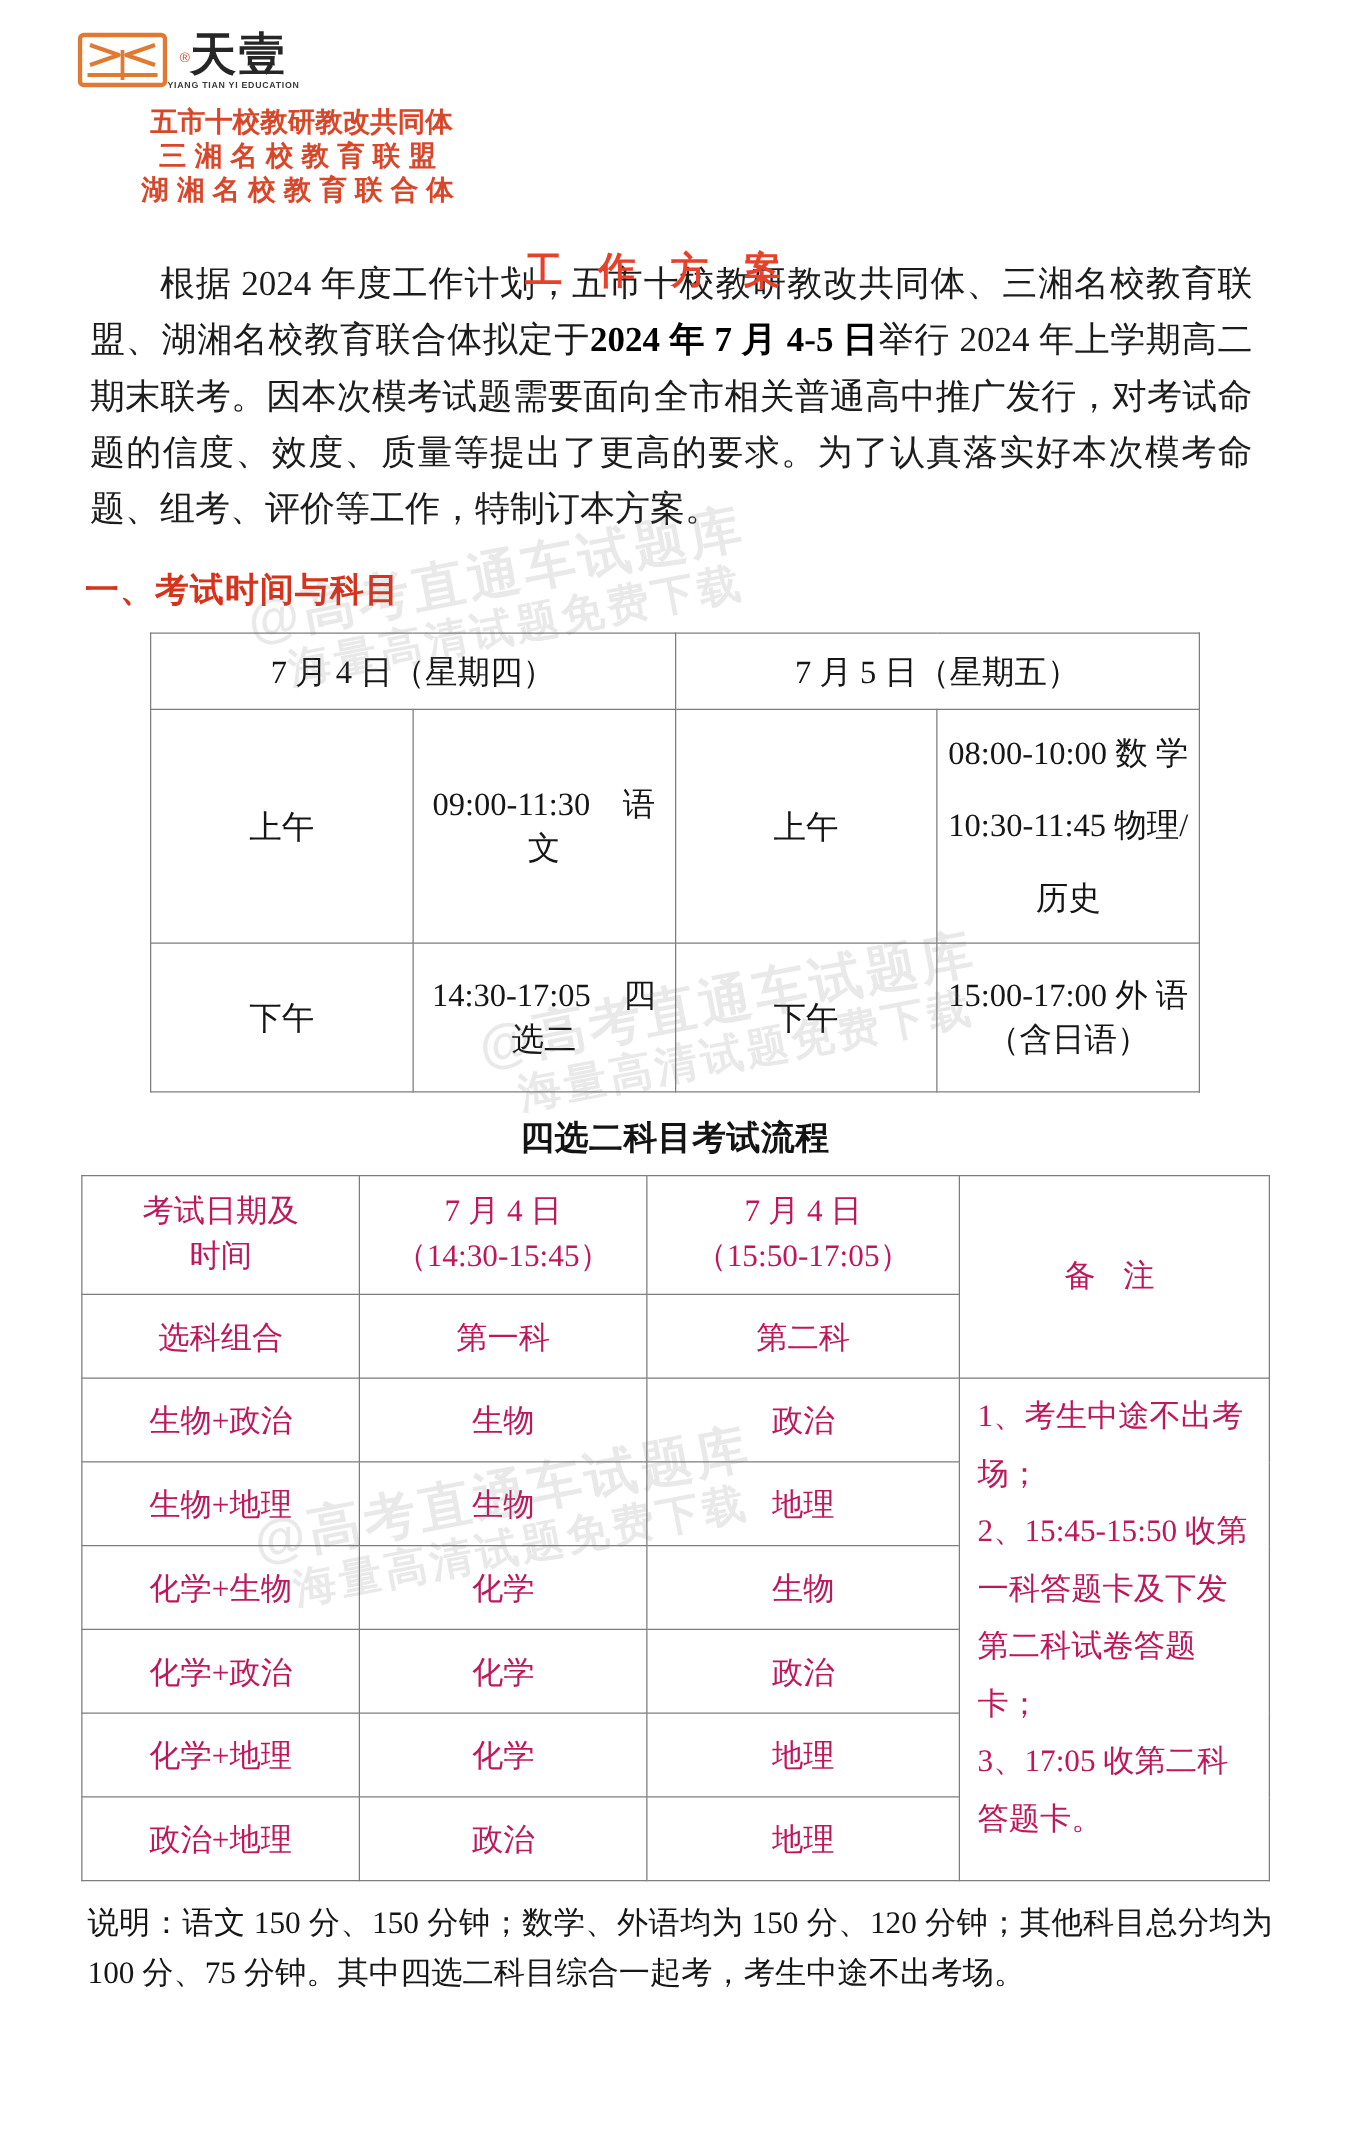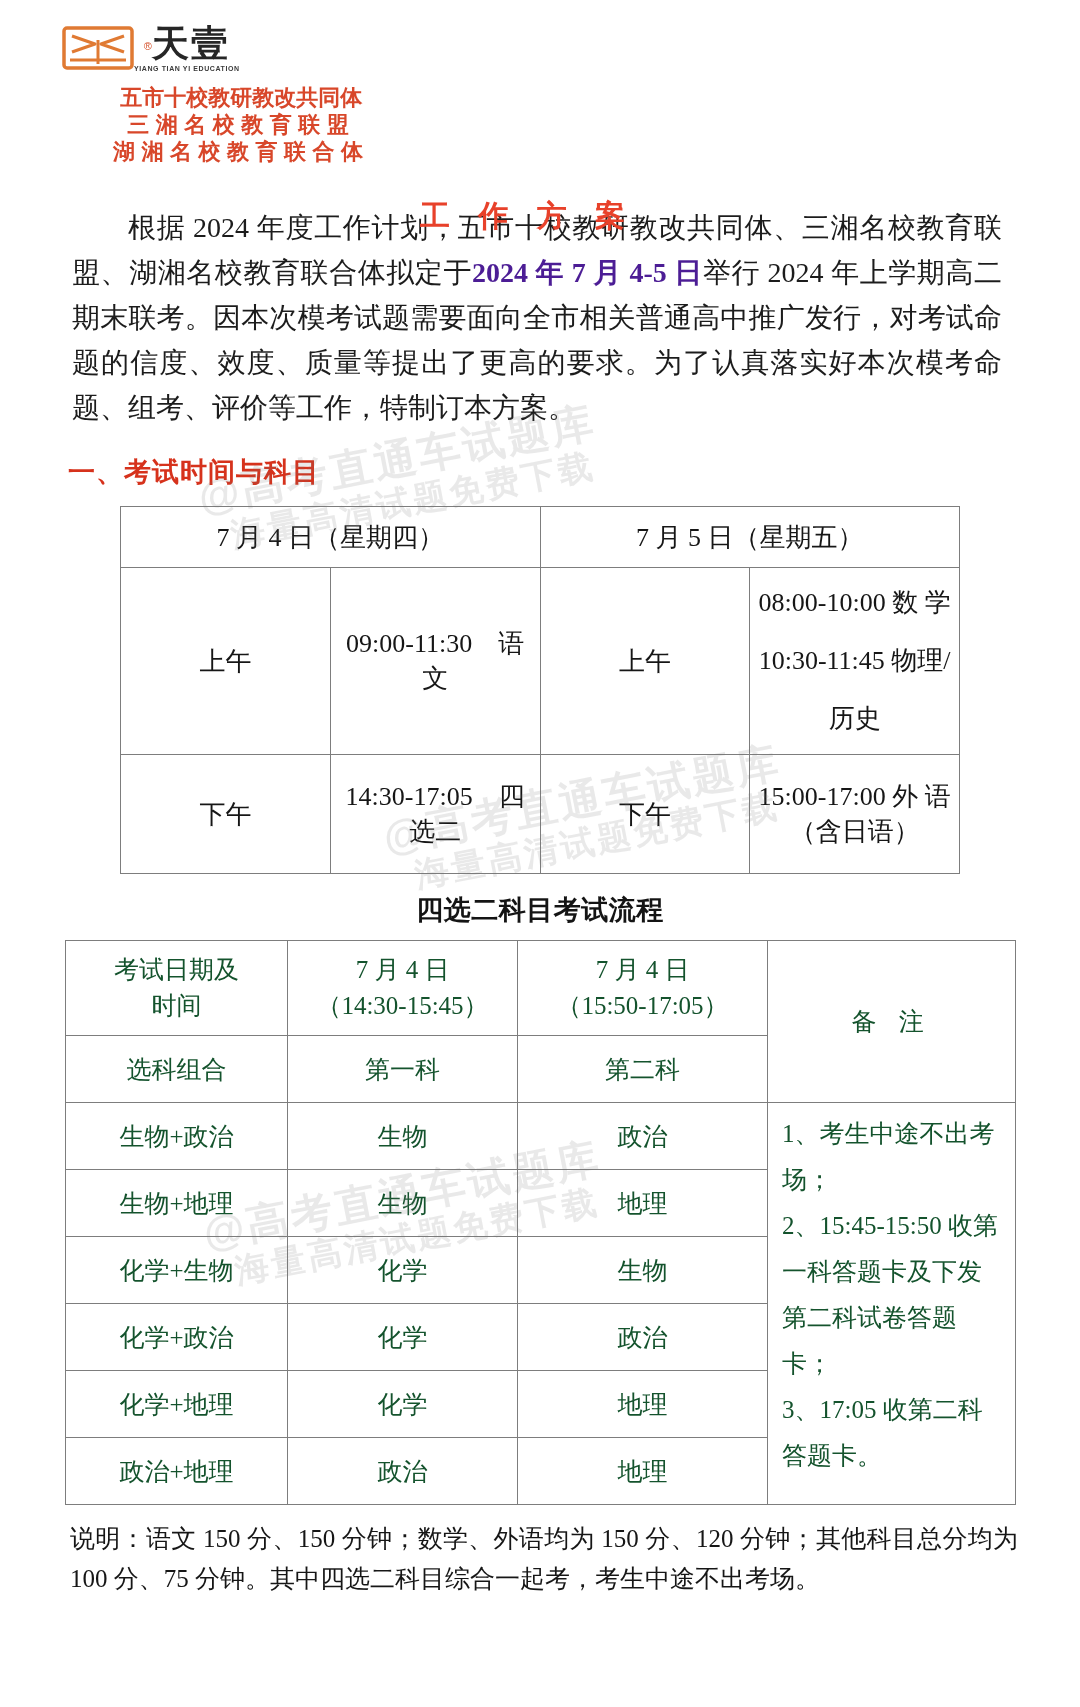--- a/index.html
+++ b/index.html
@@ -139,21 +139,21 @@
   .para {
     margin: 0 78px 0 72px;
     font-size: 28px;
     line-height: 45px;
     text-align: justify;
     text-justify: inter-ideograph;
     color: #1c1c1c;
     text-indent: 56px;
   }
   .para .hl {
-    color: #4c1d95;
+    color: #000000;
     font-weight: 700;
   }
 
   
   .sec-heading {
     margin: 24px 0 0 68px;
     color: #d6321c;
     font-family: "Liberation Sans", sans-serif;
     font-weight: 700;
     font-size: 27px;
@@ -203,21 +203,21 @@
   table.t2 {
     border-collapse: collapse;
     width: 100%;
     table-layout: fixed;
   }
   table.t2 td {
     border: 1.5px solid #7d7d7d;
     text-align: center;
     vertical-align: middle;
     font-size: 25px;
-    color: #14532d;
+    color: #be185d;
     padding: 4px 2px;
     height: 58px;
   }
   table.t2 td.hdr {
     height: 86px;
     line-height: 36px;
   }
   table.t2 td.note {
     text-align: left;
     vertical-align: top;

